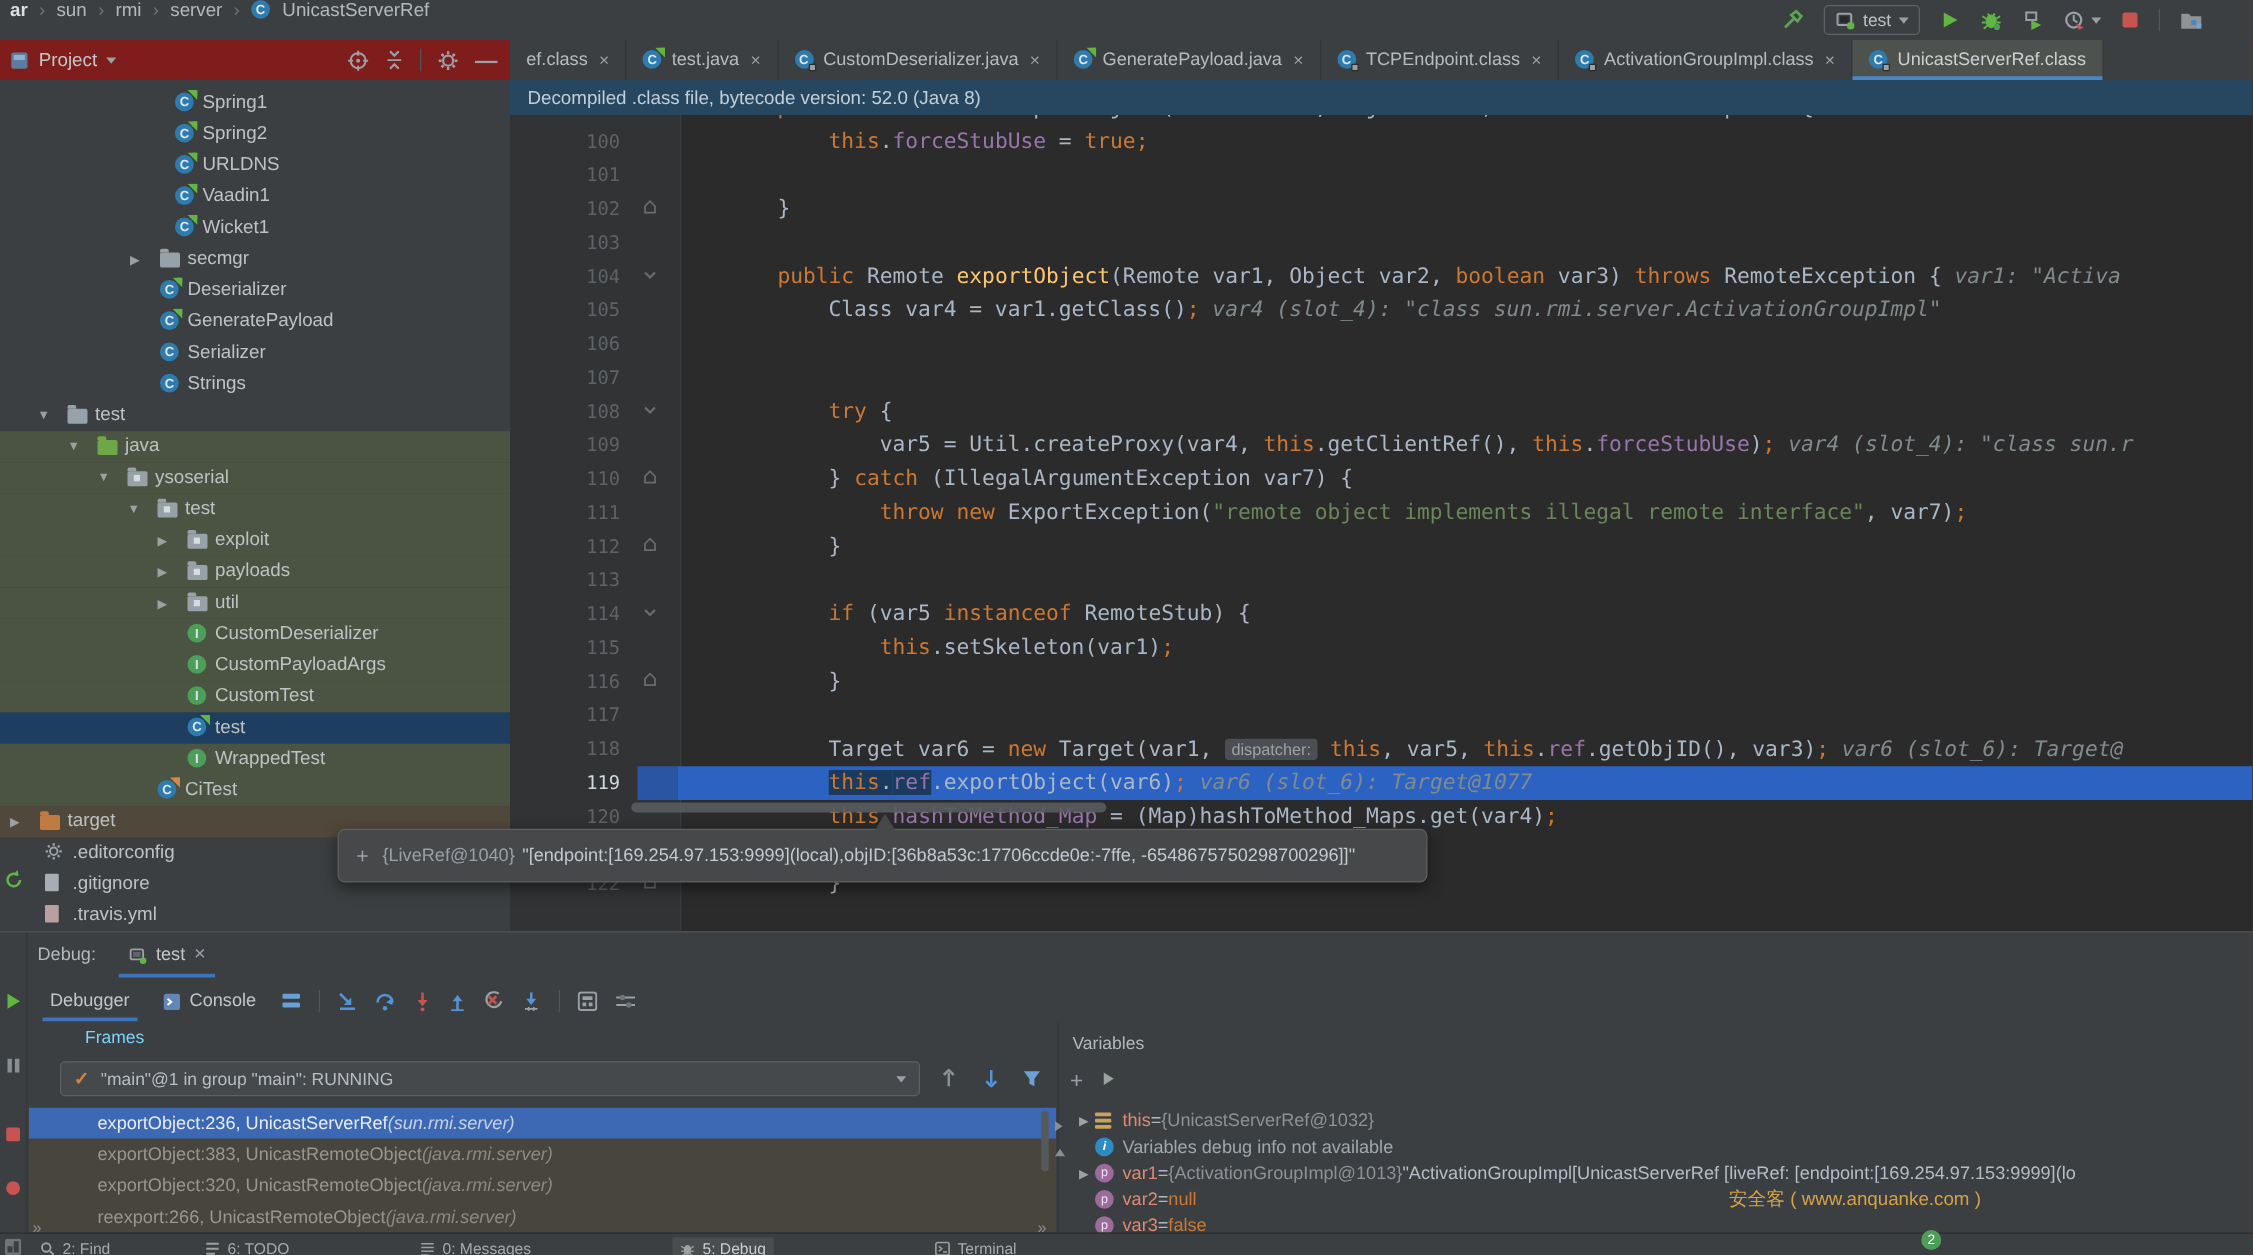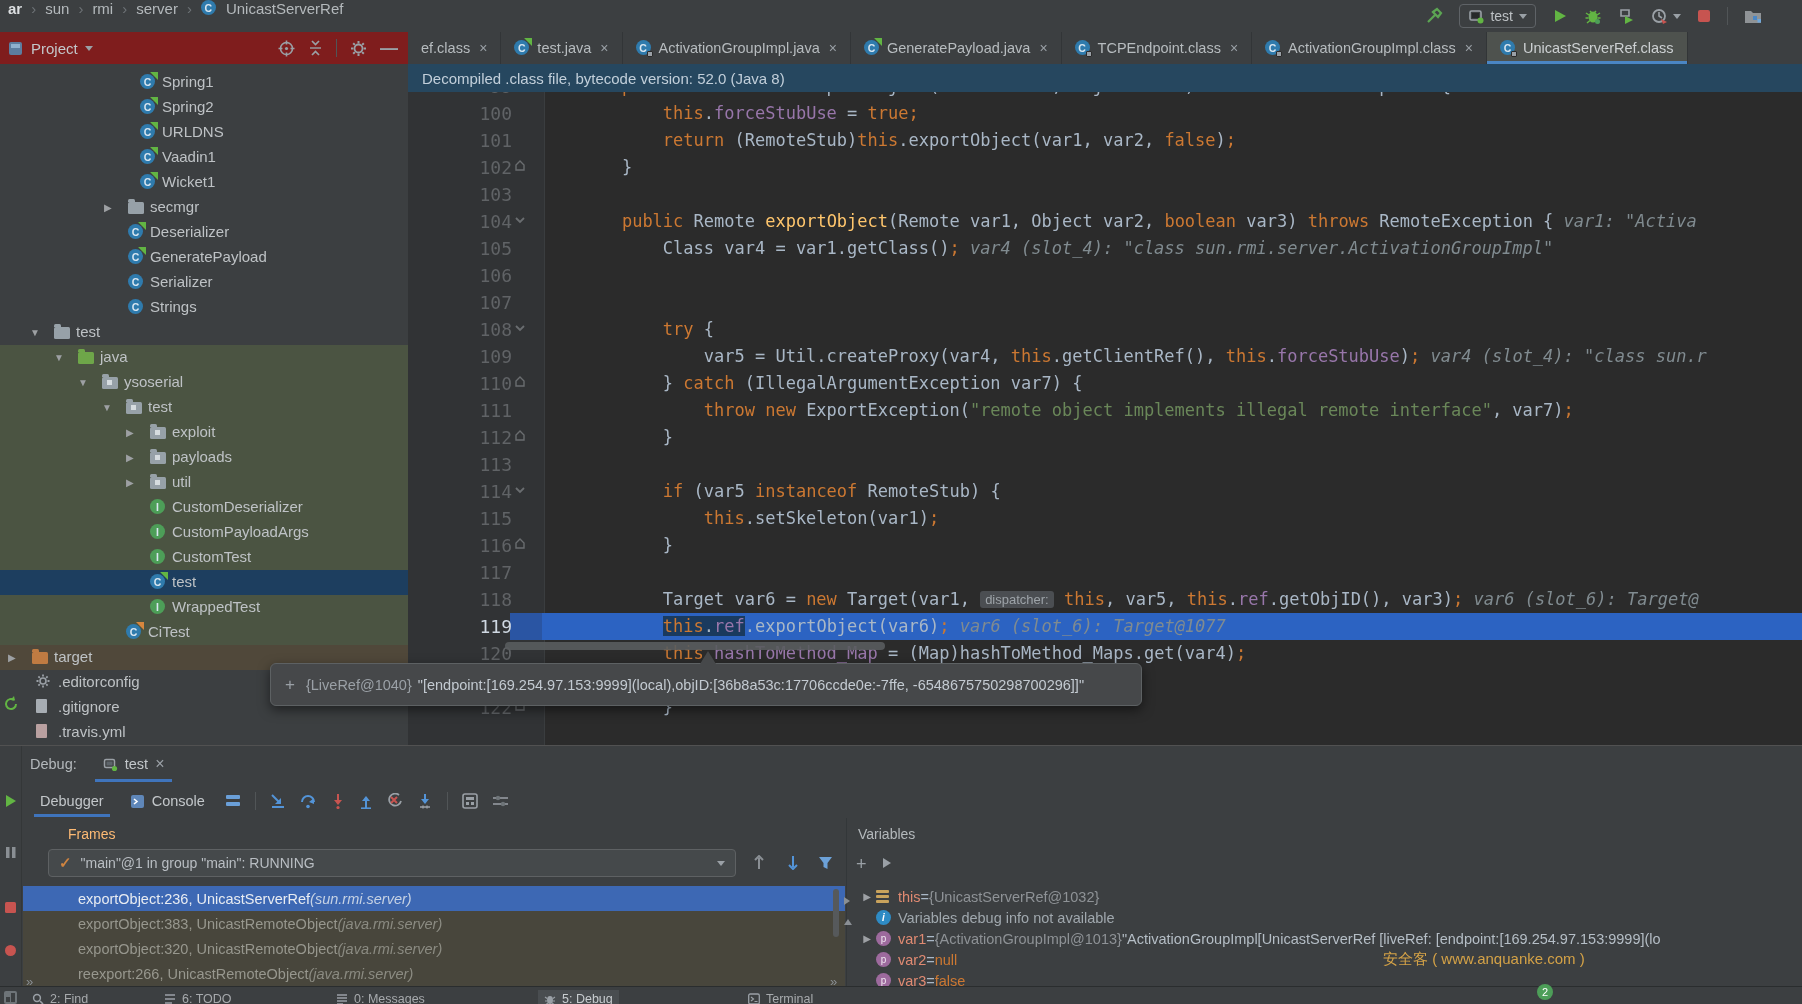--- a/index.html
+++ b/index.html
@@ -54,21 +54,21 @@
   .trow.target { background:#50483a; }
   .trow .arr { position:absolute; top:7px; font-size:10px; color:#9da0a3; }
   .trow .ticon { position:absolute; top:4px; }
   .trow .tlabel { position:absolute; top:3px; white-space:nowrap; }
 
   
   #editor { position:absolute; left:408px; top:64px; width:1394px; height:681px; background:#2b2b2b; overflow:hidden; }
   #gutterbg { position:absolute; left:0; top:0; width:137px; height:681px; background:#313335; border-right:1px solid #3a3d3f; }
   #banner { position:absolute; left:0; top:0; width:1394px; height:28px; background:#26475f; color:#c2cfda; font-size:15px; display:flex; align-items:center; padding-left:14px; z-index:8; }
   .cl { position:absolute; left:0; width:1394px; height:27px; font-family:"DejaVu Sans Mono", monospace; font-size:17px; line-height:27px; white-space:nowrap; }
-  .cl .lnum { position:absolute; left:16px; width:100px; text-align:right; padding-right:12px; color:#606366; font-size:18px; }
+  .cl .lnum { position:absolute; left:0; width:100px; text-align:right; padding-right:12px; color:#606366; font-size:15px; }
   .cl .fold { position:absolute; left:106px; top:6px; width:14px; height:14px; }
   .cl .ctext { position:absolute; left:173px; top:0; right:0; overflow:hidden; }
   .tk-k { color:#cc7832; } .tk-d { color:#a9b7c6; } .tk-f { color:#9876aa; }
   .tk-s { color:#6a8759; } .tk-m { color:#ffc66d; }
   .tk-h { color:#808b90; font-style:italic; }
   .tk-chip { background:#4b4e52; color:#9da3a8; border-radius:3px; padding:1px 5px; font-size:13px; font-family:"Liberation Sans",sans-serif; font-style:normal; vertical-align:1px; }
   .cl.exec .execbg { position:absolute; left:134px; right:0; top:0; bottom:0; background:#2c63c2; }
   .cl.exec .execgut { position:absolute; left:102px; width:32px; top:0; bottom:0; background:#2a55a3; }
   .cl.exec .lnum { color:#cfd8e2; }
   .cl.exec .ctext { z-index:2; }
@@ -86,21 +86,21 @@
   #debug { position:absolute; left:0; top:745px; width:1802px; height:259px; background:#3c3f41; border-top:1px solid #515151; }
   #leftstrip { position:absolute; left:0; top:0; width:22px; bottom:0; border-right:1px solid #343738; }
   #dbg-header { position:absolute; left:22px; top:0; height:36px; display:flex; align-items:center; }
   #dbg-header .dlabel { font-size:14.5px; color:#b4b9bc; margin-left:8px; margin-right:16px; }
   #dbgtab { display:flex; align-items:center; gap:7px; position:relative; height:36px; padding:0 10px; }
   #dbgtab .tname { font-size:14.5px; color:#c3c7ca; }
   #dbgtab:after { content:""; position:absolute; left:2px; right:2px; bottom:0; height:3px; background:#3f74bc; }
   #dbg-toolbar { position:absolute; left:22px; top:38px; height:34px; display:flex; align-items:center; gap:14px; }
   .dtab { position:relative; font-size:14.5px; color:#c3c7ca; padding:0 6px; height:30px; display:flex; align-items:center; gap:7px; }
   .dtab.selected:after { content:""; position:absolute; left:0; right:0; bottom:-1px; height:3px; background:#3f74bc; }
-  #frames-hd { position:absolute; left:22px; top:75px; width:824px; height:25px; font-size:14px; color:#fdba74; display:flex; align-items:center; padding-left:46px; }
+  #frames-hd { position:absolute; left:22px; top:75px; width:824px; height:25px; font-size:14px; color:#7dd3fc; display:flex; padding-left:46px; }
   #vars-hd { position:absolute; left:858px; top:75px; height:25px; font-size:14px; color:#b4b9bc; display:flex; align-items:center; }
   #threadrow { position:absolute; left:48px; top:103px; width:688px; height:28px; border:1px solid #5e6163; border-radius:4px; background:#45494b; display:flex; align-items:center; padding:0 10px; gap:9px; }
   #threadrow .check { color:#cf8440; font-size:15px; font-weight:bold; }
   #threadrow .ttext { font-size:14px; color:#b9bec3; flex:1; white-space:nowrap; overflow:hidden; }
   #frames-list { position:absolute; left:23px; top:140px; width:822px; bottom:18px; overflow:hidden; }
   .frow { position:absolute; left:0; width:822px; height:25px; font-size:14.5px; color:#97978e; display:flex; align-items:center; padding-left:55px; white-space:nowrap; background:#48463c; }
   .frow .pkg { font-style:italic; color:#8b8b82; }
   .frow.sel { background:#3d68b4; color:#e8ecf2; }
   .frow.sel .pkg { color:#c6d2e4; }
   #frames-sb { position:absolute; left:833px; top:143px; width:6px; height:48px; background:#56595b; border-radius:3px; }
@@ -261,21 +261,21 @@
         <span>test.java</span>
         <span class="x">×</span>
       </div>
       <div class="tab">
         <span class="ic">
           <span class="cicon">
             <span class="circ">C</span>
             <span class="lock"></span>
           </span>
         </span>
-        <span>ActivationGroupImpl.java</span>
+        <span>CustomDeserializer.java</span>
         <span class="x">×</span>
       </div>
       <div class="tab">
         <span class="ic">
           <span class="cicon">
             <span class="circ">C</span>
             <span class="runtri"></span>
           </span>
         </span>
         <span>GeneratePayload.java</span>
@@ -537,21 +537,20 @@
       <div class="cl" style="top: 9px;">
         <span class="lnum">99</span>
         <span class="ctext" style="padding-left: 40.92px;"><span class="tk-k">public </span><span class="tk-d">RemoteStub exportObject(Remote var1, Object var2) </span><span class="tk-k">throws</span><span class="tk-d"> RemoteException {</span></span>
       </div>
       <div class="cl" style="top: 36px;">
         <span class="lnum">100</span>
         <span class="ctext" style="padding-left: 81.84px;"><span class="tk-k">this</span><span class="tk-d">.</span><span class="tk-f">forceStubUse</span><span class="tk-d"> = </span><span class="tk-k">true</span><span class="tk-k">;</span></span>
       </div>
       <div class="cl" style="top: 63px;">
         <span class="lnum">101</span>
-        <span class="ctext" style="padding-left: 81.84px;"><span class="tk-k">return </span><span class="tk-d">(RemoteStub)</span><span class="tk-k">this</span><span class="tk-d">.exportObject(var1, var2, </span><span class="tk-k">false</span><span class="tk-d">)</span><span class="tk-k">;</span></span>
       </div>
       <div class="cl" style="top: 90px;">
         <span class="lnum">102</span>
         <span class="fold">
           <svg width="12" height="12" viewBox="0 0 12 12">
             <path d="M2 10 V5 L6 1 L10 5 V10 Z" stroke="#6a6d70" stroke-width="1.4" fill="none"></path>
           </svg>
         </span>
         <span class="ctext" style="padding-left: 40.92px;"><span class="tk-d">}</span></span>
       </div>

